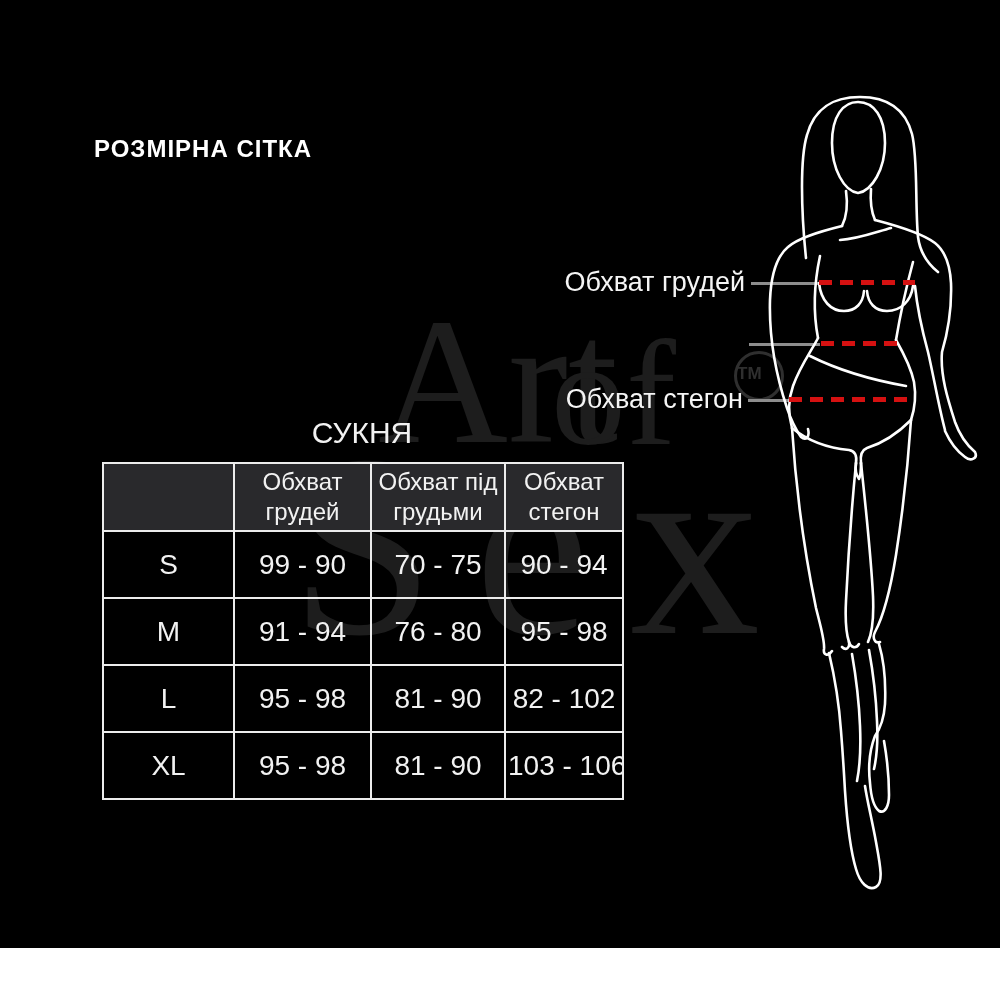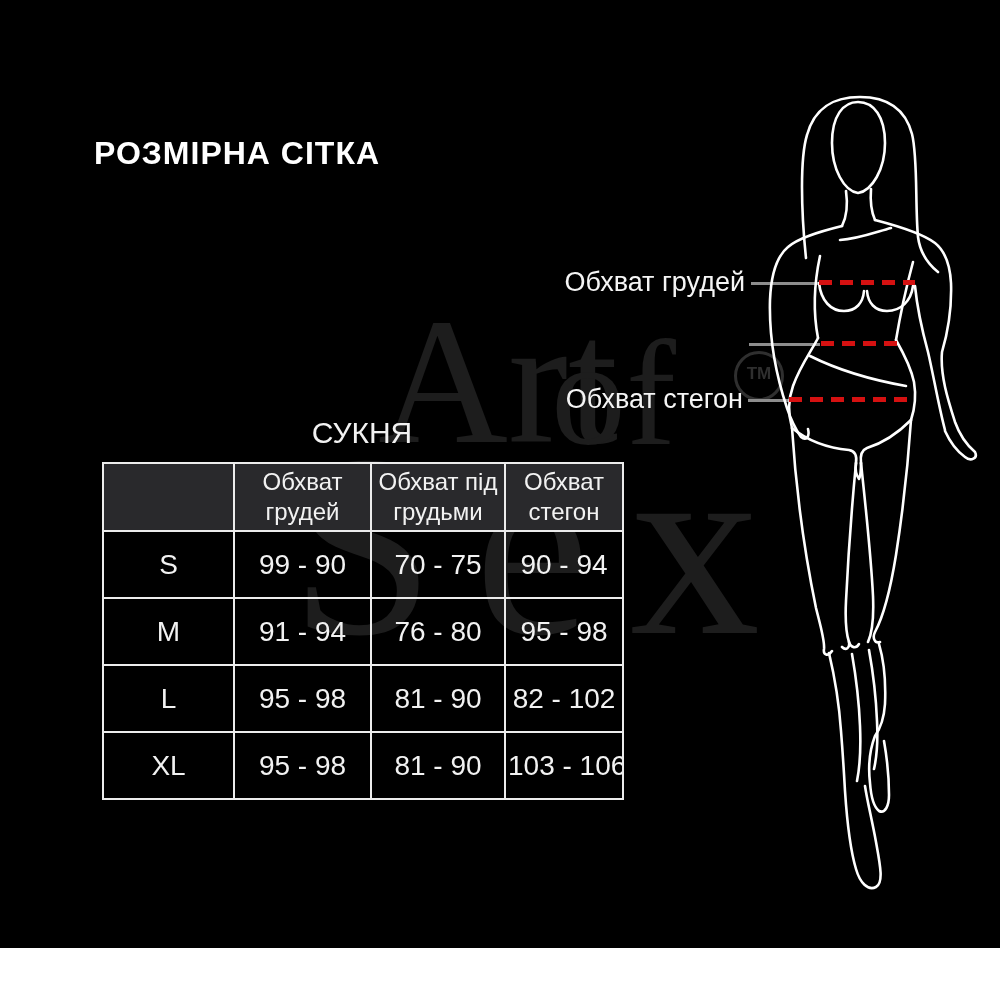--- a/index.html
+++ b/index.html
@@ -8,24 +8,24 @@
     overflow:hidden;font-family:"Liberation Sans",sans-serif;
   }
   
   .wm{position:absolute;color:#1d1d1d;font-family:"Liberation Serif",serif;
       user-select:none;white-space:nowrap;z-index:1;line-height:1;}
   #wm-art{left:378px;top:292px;font-size:180px;}
   #wm-of{left:551px;top:318px;font-size:150px;}
   #wm-sex{left:290px;top:415px;font-size:260px;letter-spacing:40px;text-align:center;}
   #wm-tm{position:absolute;left:734px;top:351px;width:44px;height:44px;z-index:1;
          border:3px solid #2f2f2f;border-radius:50%;color:#2f2f2f;
-         font:bold 17px/40px "Liberation Sans",sans-serif;text-align:center;}
+         font:bold 17px/40px "Liberation Sans",sans-serif;}
   
   #page-title{position:absolute;left:94px;top:135px;z-index:3;
-    color:#fff;font-size:32px;font-weight:bold;letter-spacing:1px;}
+    color:#fff;font-size:24px;font-weight:bold;letter-spacing:1px;}
   
   #table-wrap{position:absolute;left:102px;top:462px;z-index:2;}
   #table-title{position:absolute;left:102px;top:416px;width:520px;z-index:2;
     text-align:center;color:#f2f2f2;font-size:30px;}
   table.size-grid{border-collapse:collapse;table-layout:fixed;width:520px;height:330px;}
   table.size-grid td,table.size-grid th{
     border:2px solid #ececec;text-align:center;vertical-align:middle;
     color:#f2f2f2;padding:0 2px;overflow:hidden;}
   table.size-grid th{background:#29292c;font-weight:normal;font-size:24px;line-height:1.25;height:66px;}
   table.size-grid td{background:transparent;font-size:28px;white-space:nowrap;height:65px;}

